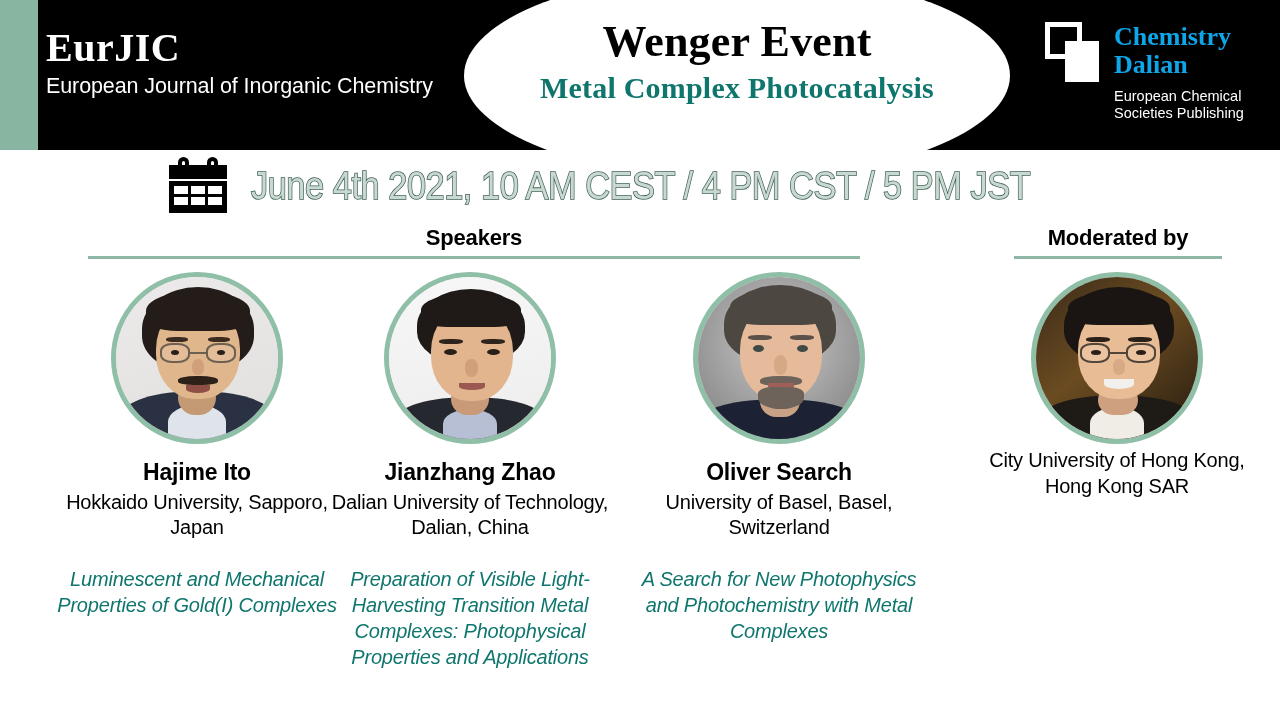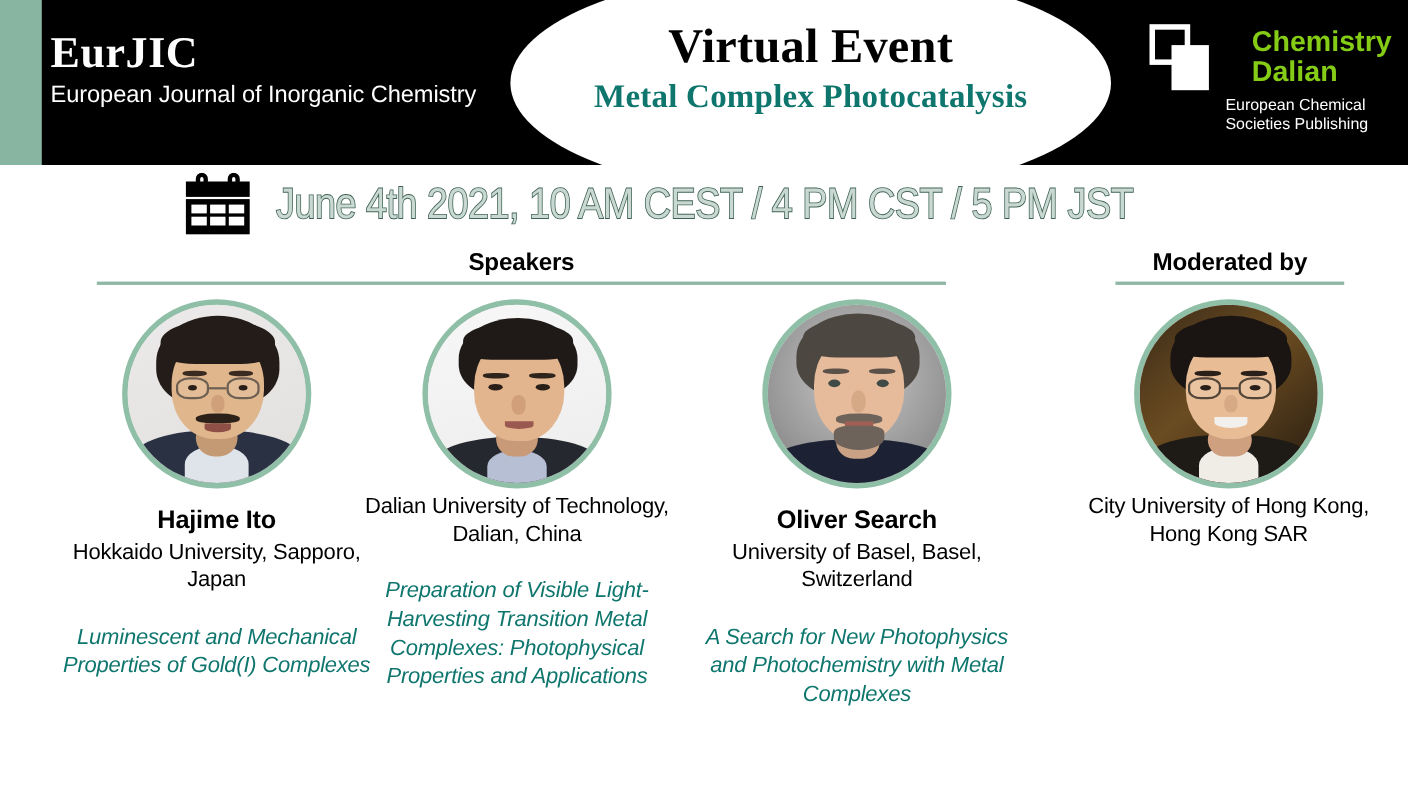--- a/index.html
+++ b/index.html
@@ -63,23 +63,23 @@
   .ce-mark .sq-outline {
     position:absolute; left:0; top:0; width:37px; height:37px;
     border:5px solid #ffffff; background:transparent;
   }
   .ce-mark .sq-filled {
     position:absolute; left:20px; top:19px; width:34px; height:41px;
     background:#ffffff;
   }
   .ce-words { padding-top:1px; }
   .ce-name {
-    font-family:Liberation Sans, sans-serif;
-    font-weight:bold; font-size:26px; color:#84cc16;
-    line-height:1.08; letter-spacing:0px;margin-left:24px;
+    font-family:Liberation Serif, serif;
+    font-weight:bold; font-size:26px; color:#0ea5e9;
+    line-height:1.08; letter-spacing:0px;
   }
   .ce-tag {
     font-family:"Liberation Sans", sans-serif;
     font-weight:400; font-size:14.5px; color:#ffffff;
     line-height:1.18; margin-top:9px;
   }
 
   
   .date-row {
     position:absolute; left:12px; top:150px; width:1280px; height:72px;
@@ -171,21 +171,21 @@
 
   <div class="green-bar"></div>
 
   <div class="journal-logo">
     <div class="journal-abbr">EurJIC</div>
     <div class="journal-full">European Journal of Inorganic Chemistry</div>
   </div>
 
   <div class="ellipse">
     <div class="ellipse-inner">
-      <div class="event-title">Virtual Event</div>
+      <div class="event-title">Wenger Event</div>
       <div class="event-subtitle">Metal Complex Photocatalysis</div>
     </div>
   </div>
 
   <div class="ce-logo">
     <div class="ce-mark">
       <div class="sq-outline"></div>
       <div class="sq-filled"></div>
     </div>
     <div class="ce-words">
@@ -263,20 +263,21 @@
         <div class="head" style="left:42px; top:28px; width:82px; height:96px; background:#e2b58f;"></div>
         <div class="hair" style="left:32px; top:16px; width:100px; height:34px; background:#1f1a17; border-radius:50% 50% 26% 26%;"></div>
         <div class="brow" style="left:50px; top:62px; width:24px; height:5px; background:#2f241c;"></div>
         <div class="brow" style="left:92px; top:62px; width:24px; height:5px; background:#2f241c;"></div>
         <div class="eye" style="left:55px; top:72px; width:13px; height:6px;"></div>
         <div class="eye" style="left:98px; top:72px; width:13px; height:6px;"></div>
         <div class="nose" style="left:76px; top:82px; width:13px; height:18px; background:#d1a07a;"></div>
         <div class="mouth" style="left:70px; top:106px; width:26px; height:7px; background:#9a5850;"></div>
       </div>
     </div>
+    <div class="p-name">Jianzhang Zhao</div>
     <div class="p-affil">Dalian University of Technology, Dalian, China</div>
     <div class="p-talk">Preparation of Visible Light-Harvesting Transition Metal Complexes: Photophysical Properties and Applications</div>
   </div>
 
   <div class="person p3">
     <div class="avatar">
       <div class="face">
         <div class="bg" style="background:radial-gradient(circle at 50% 40%,#c9c9c9 0%,#8e8e8e 75%,#6f6f6f 100%);"></div>
         <div class="body" style="left:4px;  bottom:0; width:154px; height:40px; background:#1c2233;"></div>
         <div class="neck" style="left:62px; top:108px; width:40px; height:32px; background:#c9a184;"></div>

